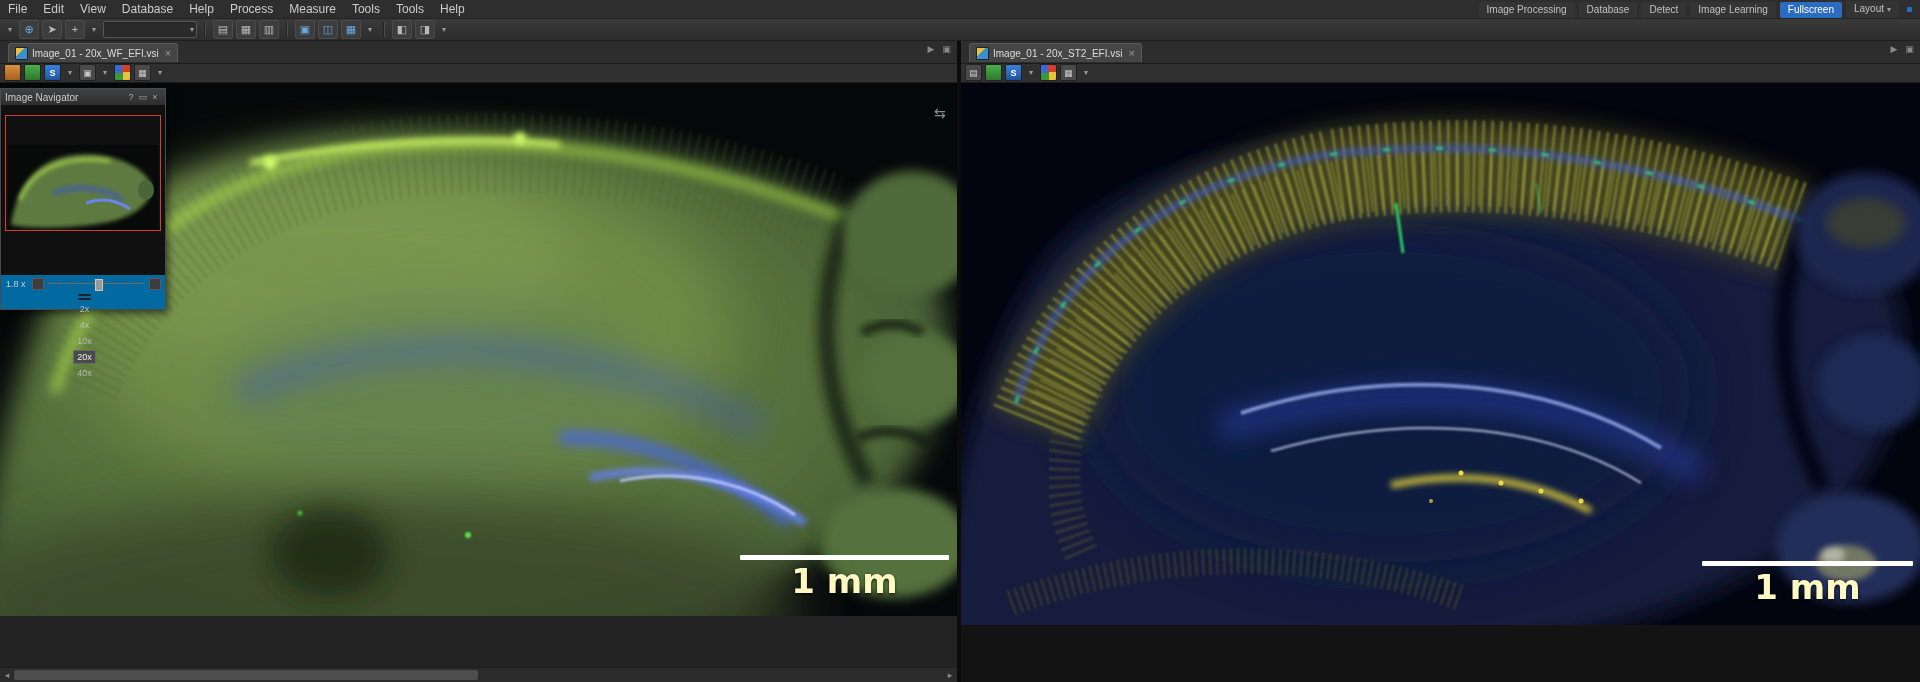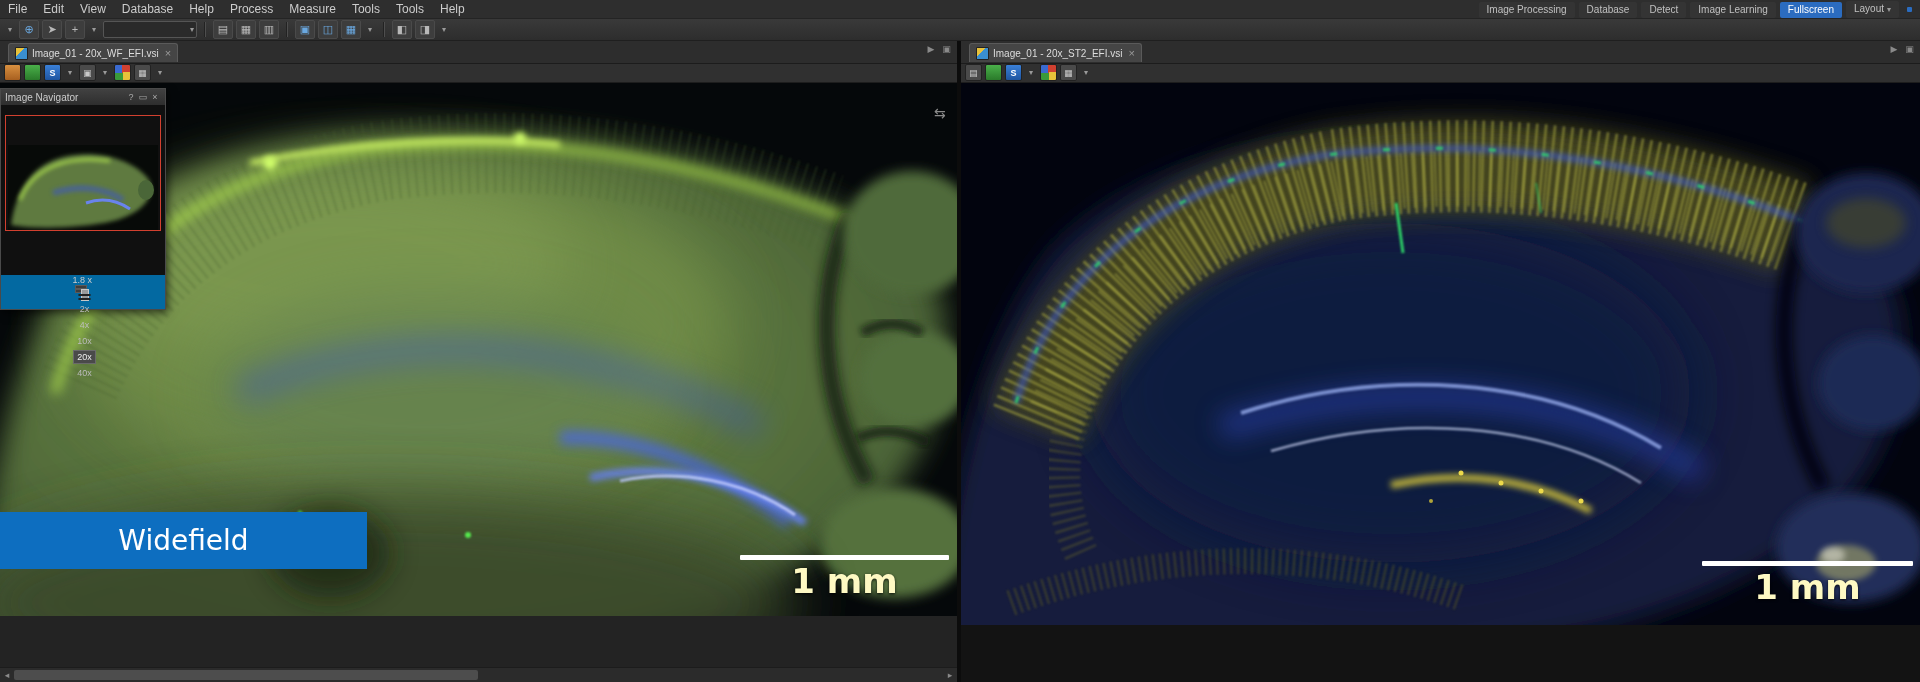--- a/index.html
+++ b/index.html
@@ -67,21 +67,21 @@
   
   .navigator{position:absolute;left:0;top:88px;width:166px;height:222px;background:#0369a1;
              border:1px solid #4a4a4a;box-sizing:border-box;z-index:40;box-shadow:2px 3px 8px rgba(0,0,0,.6);}
   .nav-title{height:16px;background:linear-gradient(#414141,#2e2e2e);display:flex;align-items:center;
              padding:0 4px;border-bottom:1px solid #1f1f1f;}
   .nav-title-text{font-size:10px;color:#cccccc;flex:1;}
   .nav-ticon{font-size:9px;color:#aaaaaa;width:12px;text-align:center;}
   .nav-thumbzone{position:absolute;left:0;top:16px;width:164px;height:170px;background:#101010;}
   .nav-viewrect{position:absolute;left:4px;top:10px;width:154px;height:114px;border:1px solid #d2402f;}
   .nav-mini{position:absolute;left:6px;top:40px;}
-  .nav-zoomrow{position:absolute;left:0;top:186px;width:164px;height:18px;display:flex;align-items:center;flex-direction:column;}
+  .nav-zoomrow{position:absolute;left:0;top:186px;width:164px;height:18px;display:flex;align-items:center;}
   .nav-zoomlabel{font-size:9px;color:#cccccc;margin-left:5px;width:26px;}
   .nav-sbtn{width:10px;height:10px;background:#3d3d3d;border:1px solid #5a5a5a;margin-right:4px;}
   .nav-slider{position:relative;flex:1;height:10px;margin-right:4px;
               background:repeating-linear-gradient(90deg,#555 0 1px,transparent 1px 11px);
               background-size:100% 5px;background-position:0 3px;background-repeat:no-repeat;}
   .nav-slider::before{content:"";position:absolute;left:0;right:0;top:4px;height:1px;background:#6a6a6a;}
   .nav-thumb{position:absolute;left:48%;top:0;width:6px;height:10px;background:#9a9a9a;border:1px solid #c8c8c8;}
   .nav-magrow{position:absolute;left:0;top:205px;width:164px;height:15px;display:flex;align-items:center;gap:2px;padding-left:3px;box-sizing:border-box;flex-direction:column;}
   .nav-micon{width:11px;height:11px;border-radius:1px;border:1px solid #222;}
   .nav-micon.a{background:linear-gradient(#49b0c8,#2a7a98);}
@@ -237,21 +237,20 @@
       <ellipse cx="915" cy="295" rx="55" ry="48" fill="#52703c" filter="url(#wb6)"></ellipse>
       <ellipse cx="895" cy="460" rx="75" ry="55" fill="#55713e" filter="url(#wb6)"></ellipse>
       <path d="M 862 250 q 30 -18 60 0" stroke="#0b140d" stroke-width="10" fill="none" opacity=".7" filter="url(#wb3)"></path>
       <path d="M 858 355 q 35 -15 70 5" stroke="#0b140d" stroke-width="10" fill="none" opacity=".7" filter="url(#wb3)"></path>
       <ellipse cx="380" cy="520" rx="420" ry="110" fill="#3a4a2c" opacity=".9" filter="url(#wb30)"></ellipse>
       <ellipse cx="330" cy="470" rx="60" ry="45" fill="#16220f" opacity=".7" filter="url(#wb14)"></ellipse>
       <circle cx="468" cy="452" r="3" fill="#54e84e" filter="url(#wb1)"></circle>
       <circle cx="300" cy="430" r="2.5" fill="#46d04a" opacity=".8" filter="url(#wb1)"></circle>
     </svg>
     <span class="sync-icon">⇆</span>
-    <div class="overlay-label l">Widefield</div>
     <div class="scalebar-line" style="left:740px;top:472px;width:209px;"></div>
     <div class="scalebar-text" style="left:740px;top:478px;width:209px;">1 mm</div>
   </div>
 
   <div class="canvas right">
     <svg viewBox="0 0 959 542" width="959" height="542">
       <defs>
         <filter id="sb30" x="-50%" y="-50%" width="200%" height="200%">
             <feGaussianBlur stdDeviation="30"></feGaussianBlur>
           </filter>

